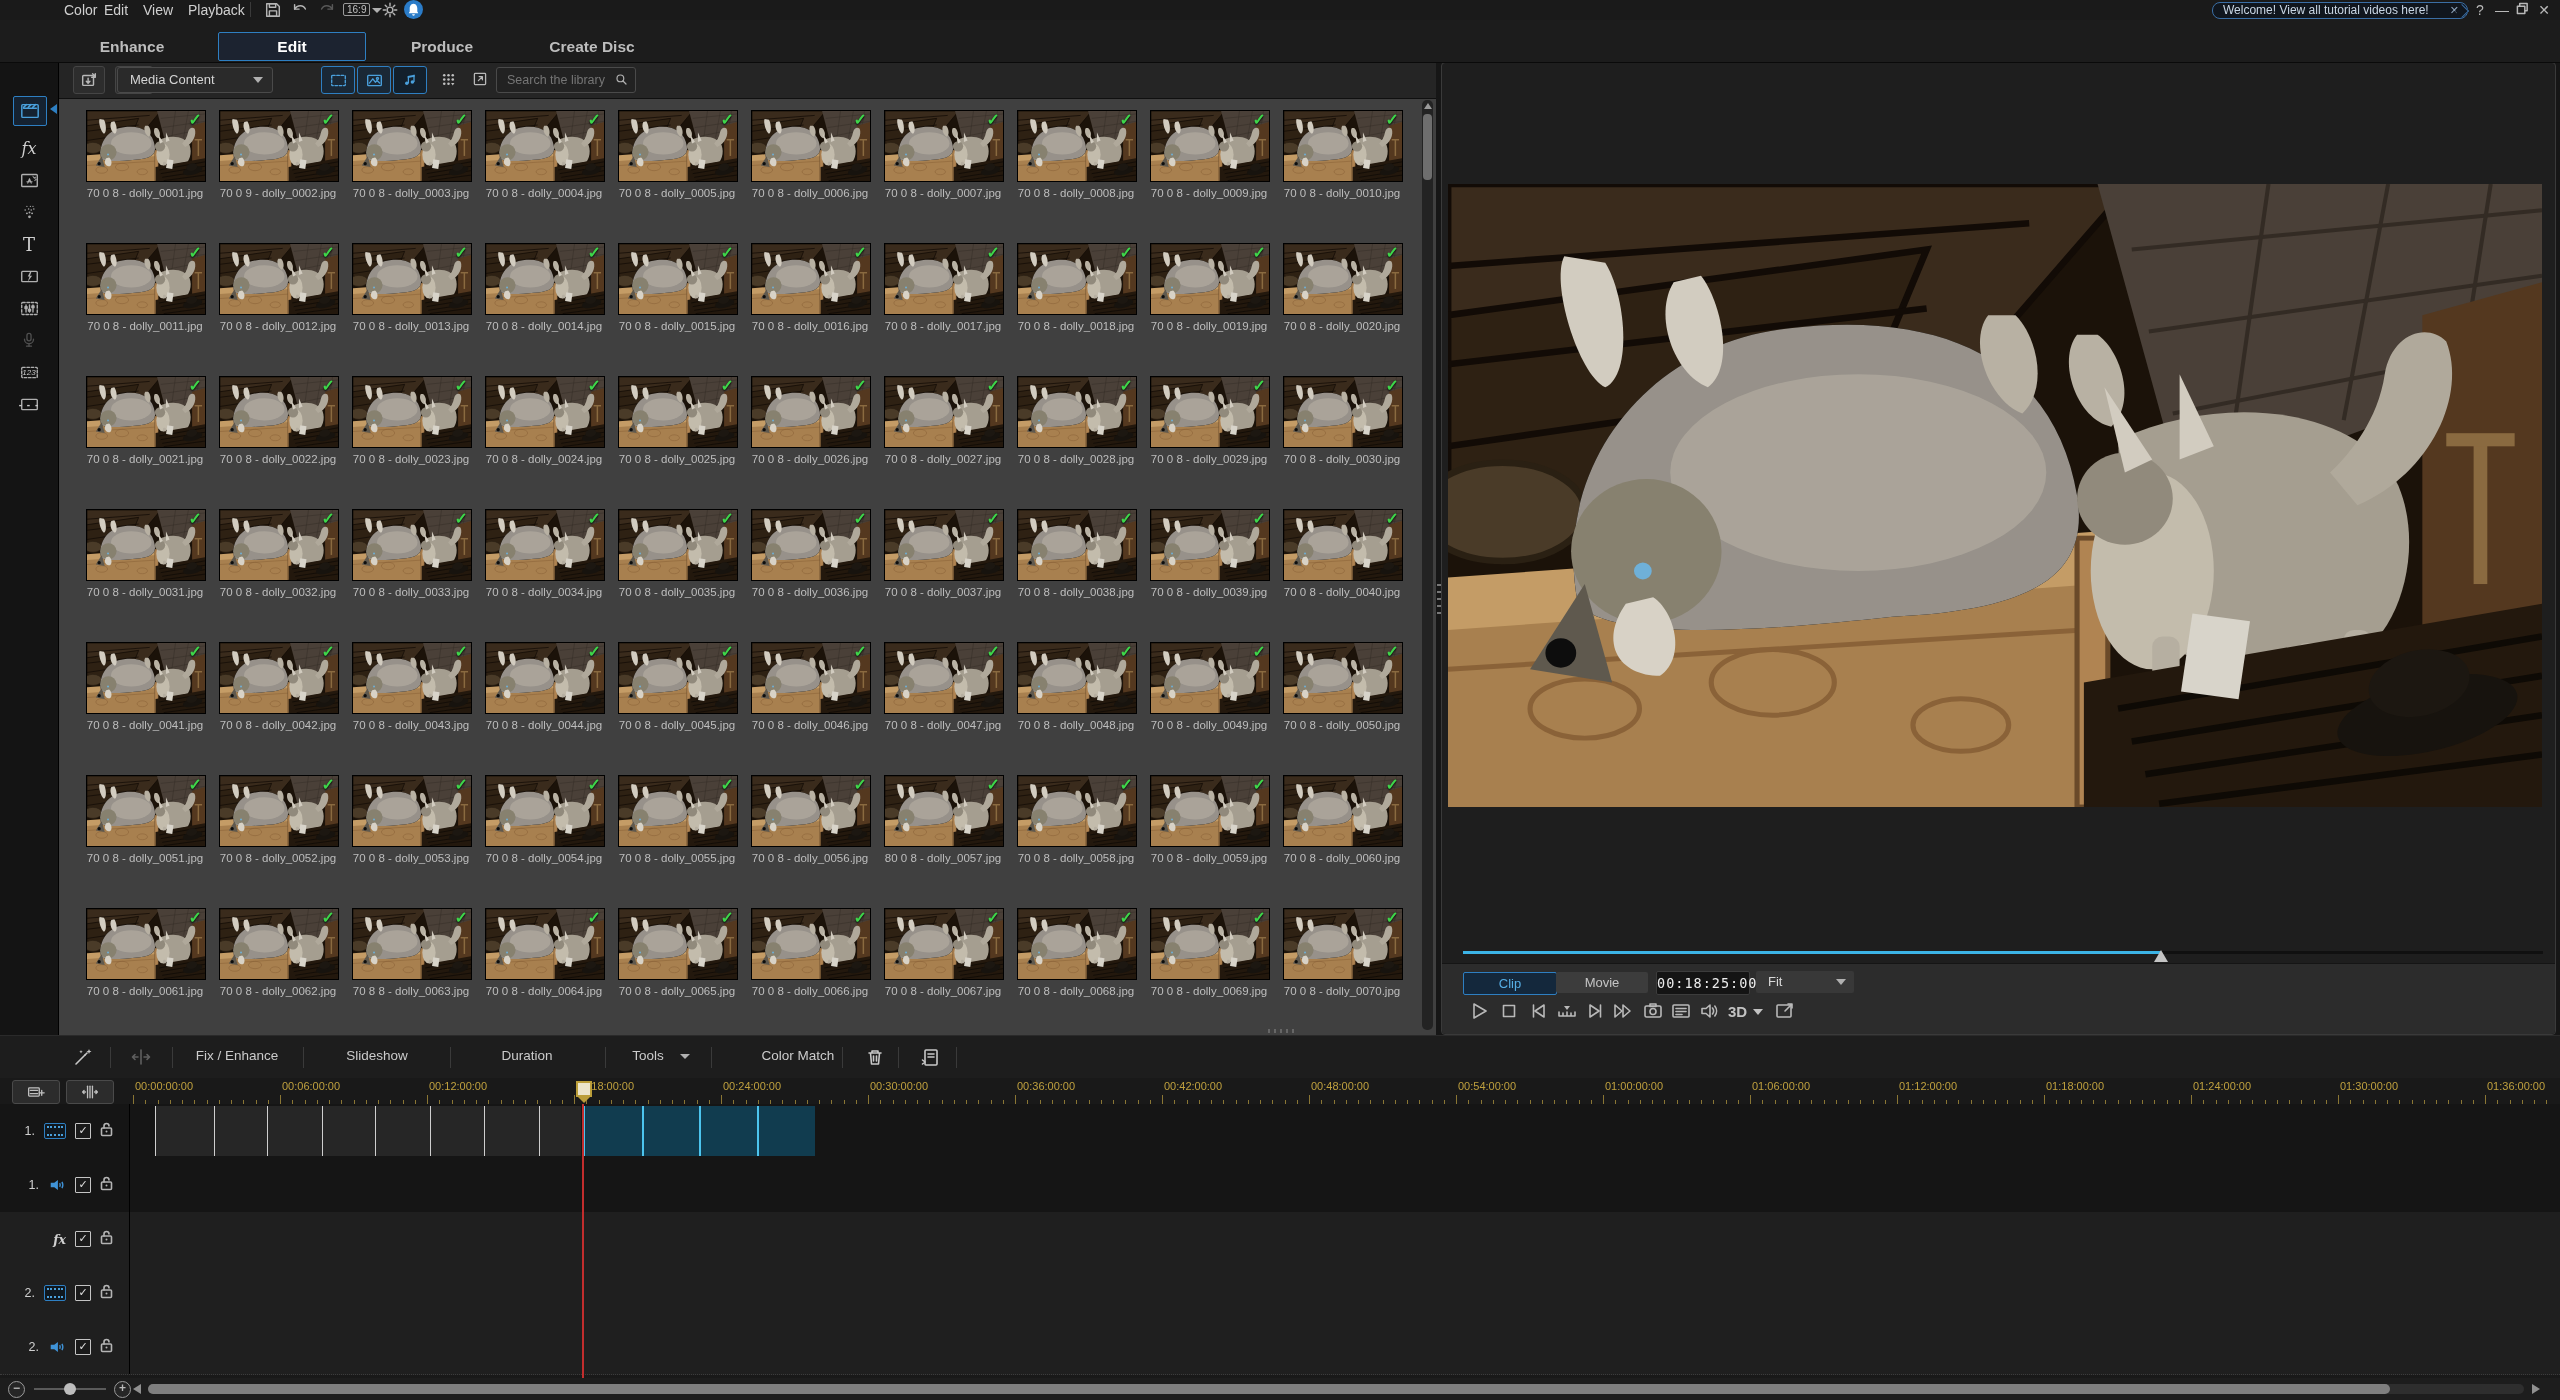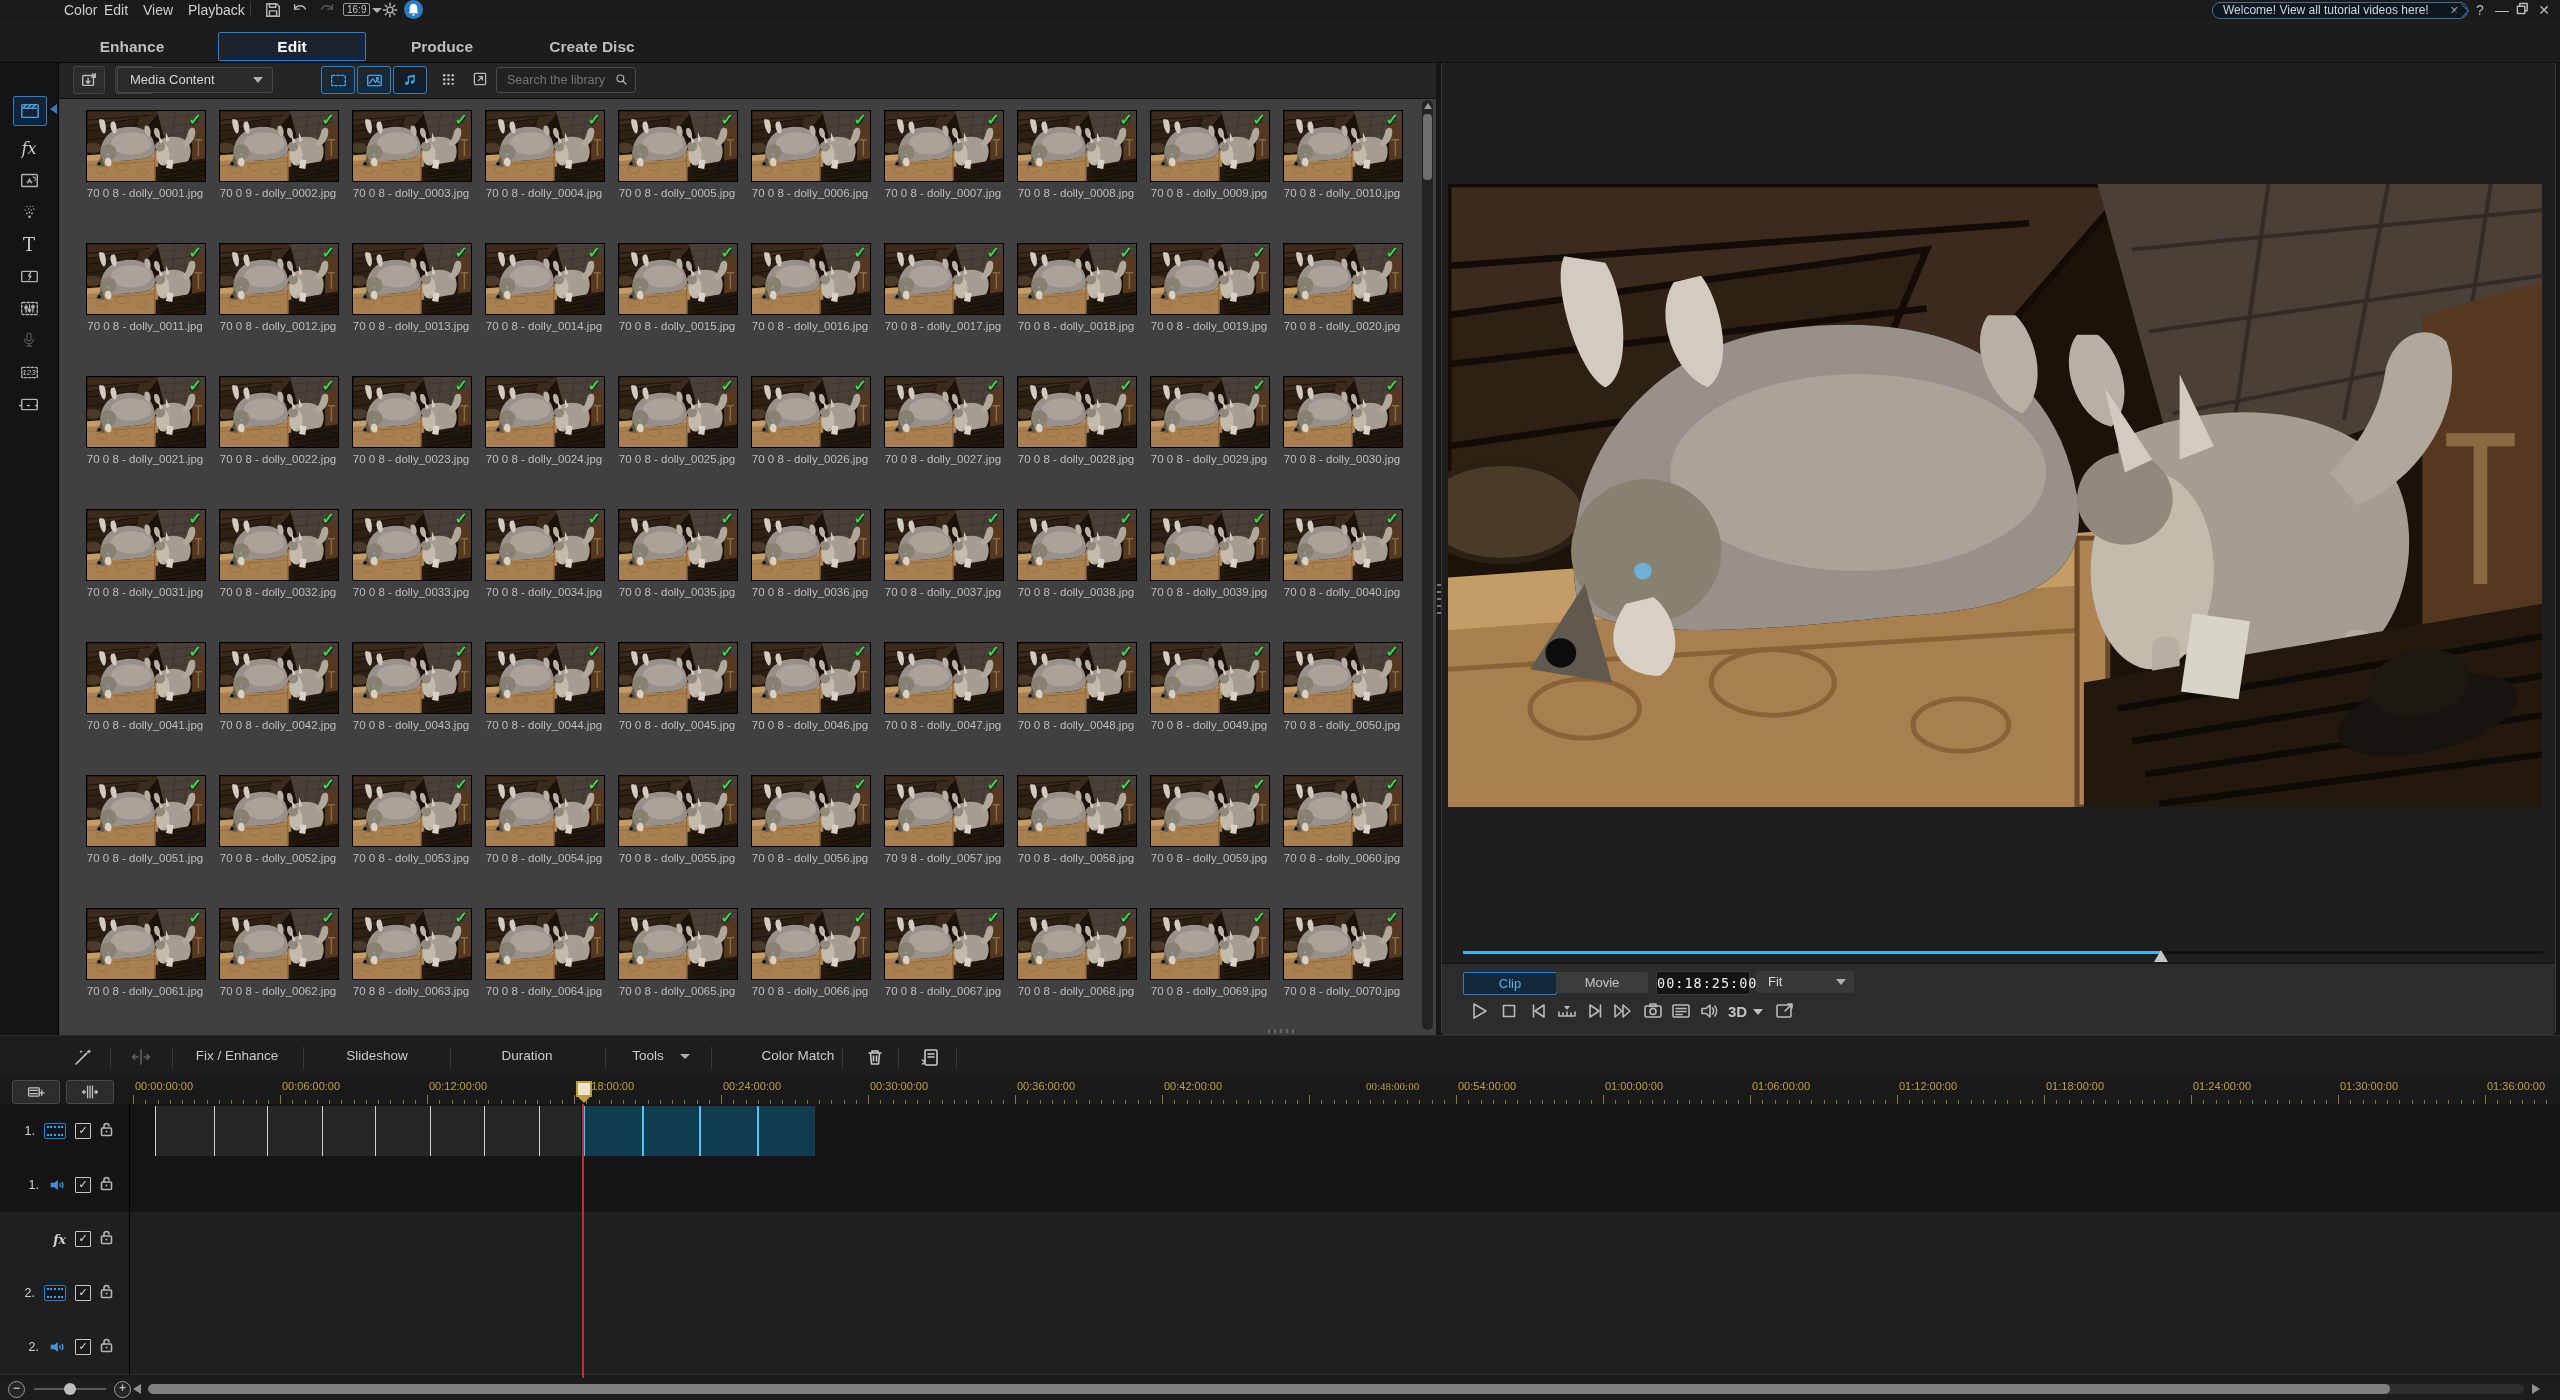--- a/index.html
+++ b/index.html
@@ -823,21 +823,21 @@
             <use href="#wolf-scene"></use>
           </svg>
           <span class="check">✓</span>
           <div class="lbl">70 0 8 - dolly_0056.jpg</div>
         </div>
         <div class="cell" style="left: 825px; top: 677px;">
           <svg class="thumb" viewBox="0 0 320 190" preserveAspectRatio="none">
             <use href="#wolf-scene"></use>
           </svg>
           <span class="check">✓</span>
-          <div class="lbl">70 9 8 - dolly_0057.jpg</div>
+          <div class="lbl">80 0 8 - dolly_0057.jpg</div>
         </div>
         <div class="cell" style="left: 958px; top: 677px;">
           <svg class="thumb" viewBox="0 0 320 190" preserveAspectRatio="none">
             <use href="#wolf-scene"></use>
           </svg>
           <span class="check">✓</span>
           <div class="lbl">70 0 8 - dolly_0058.jpg</div>
         </div>
         <div class="cell" style="left: 1091px; top: 677px;">
           <svg class="thumb" viewBox="0 0 320 190" preserveAspectRatio="none">
@@ -1158,21 +1158,21 @@
           <div class="tick" style="left: 1186.5px; height: 4px;"></div>
           <div class="tick" style="left: 1198.75px; height: 4px;"></div>
           <div class="tick" style="left: 1211px; height: 4px;"></div>
           <div class="tick" style="left: 1223.25px; height: 4px;"></div>
           <div class="tick" style="left: 1235.5px; height: 4px;"></div>
           <div class="tick" style="left: 1247.75px; height: 4px;"></div>
           <div class="tick" style="left: 1260px; height: 4px;"></div>
           <div class="tick" style="left: 1272.25px; height: 4px;"></div>
           <div class="tick" style="left: 1284.5px; height: 4px;"></div>
           <div class="tick" style="left: 1296.75px; height: 4px;"></div>
-          <span class="rlabel" style="left: 1366px; font-family: Liberation Serif, serif;">00:48:00:00</span>
+          <span class="rlabel" style="left: 1311px;">00:48:00:00</span>
           <div class="tick" style="left: 1309px; height: 9px;"></div>
           <div class="tick" style="left: 1321.25px; height: 4px;"></div>
           <div class="tick" style="left: 1333.5px; height: 4px;"></div>
           <div class="tick" style="left: 1345.75px; height: 4px;"></div>
           <div class="tick" style="left: 1358px; height: 4px;"></div>
           <div class="tick" style="left: 1370.25px; height: 4px;"></div>
           <div class="tick" style="left: 1382.5px; height: 4px;"></div>
           <div class="tick" style="left: 1394.75px; height: 4px;"></div>
           <div class="tick" style="left: 1407px; height: 4px;"></div>
           <div class="tick" style="left: 1419.25px; height: 4px;"></div>

